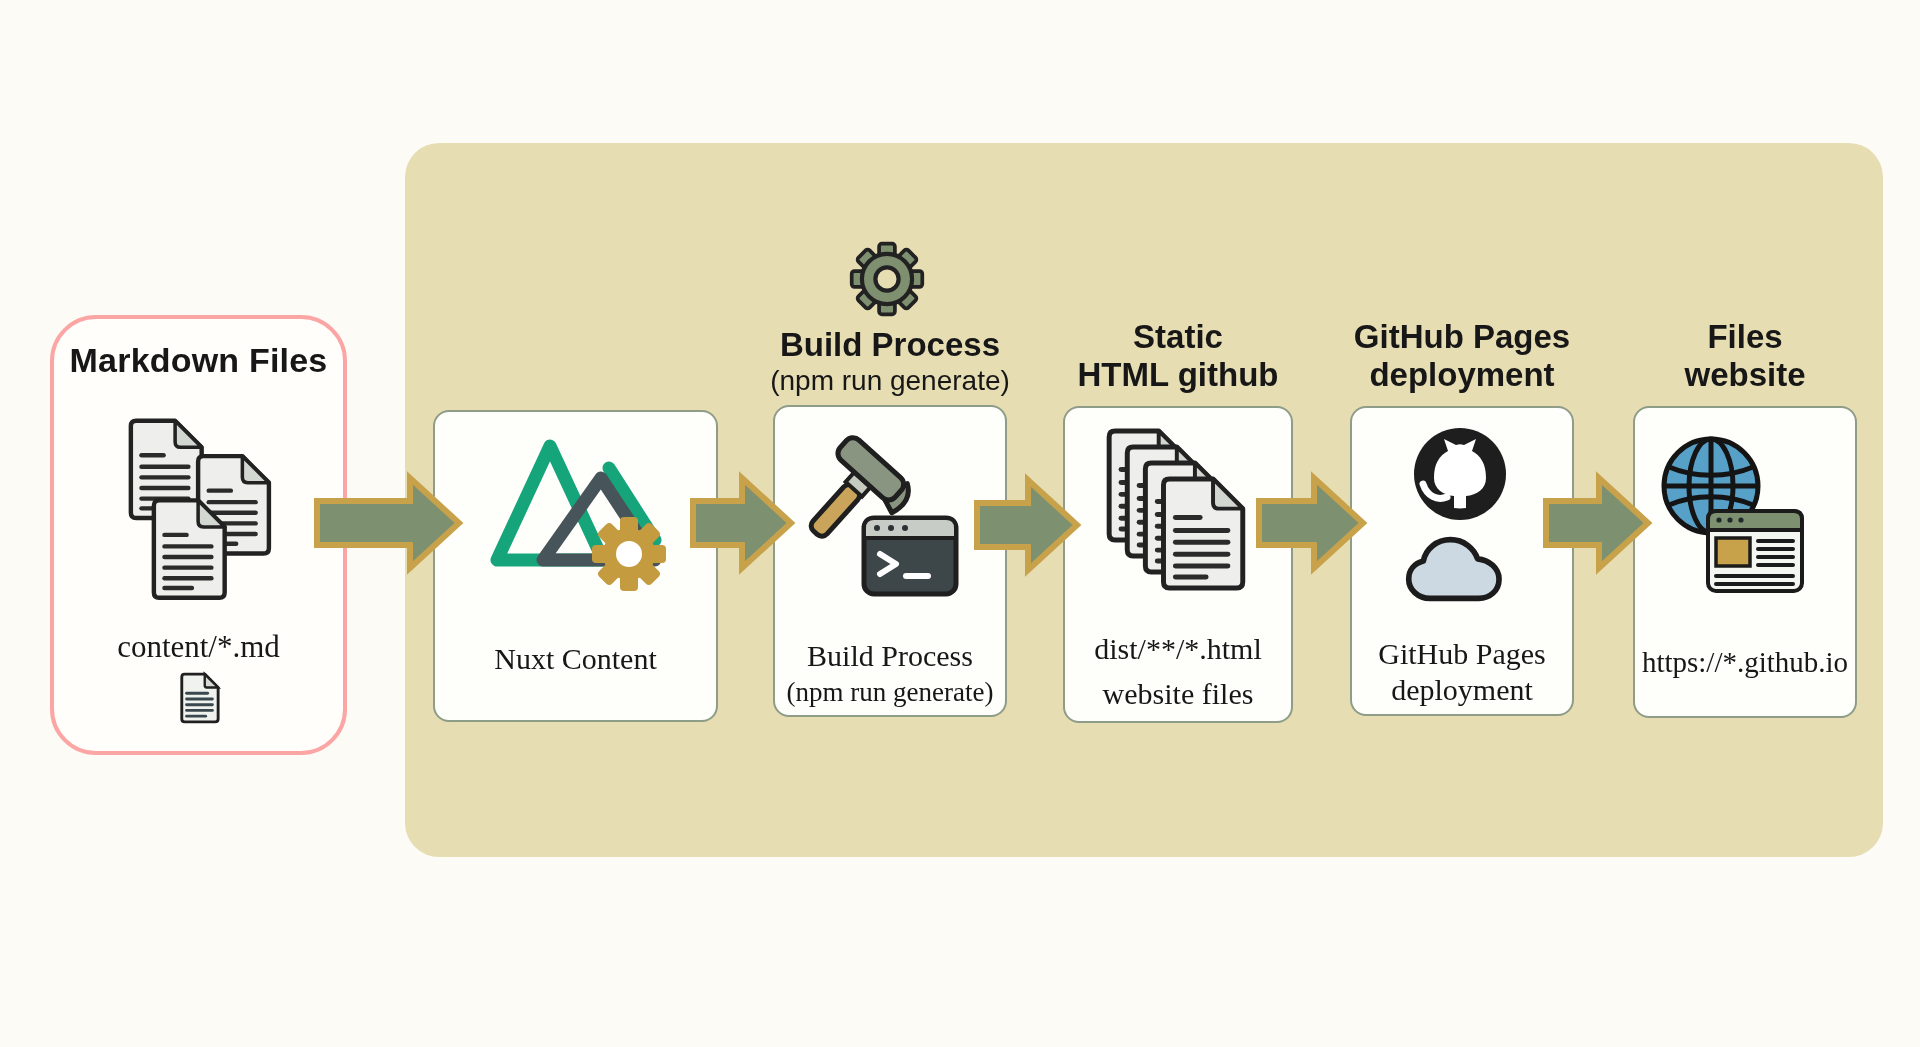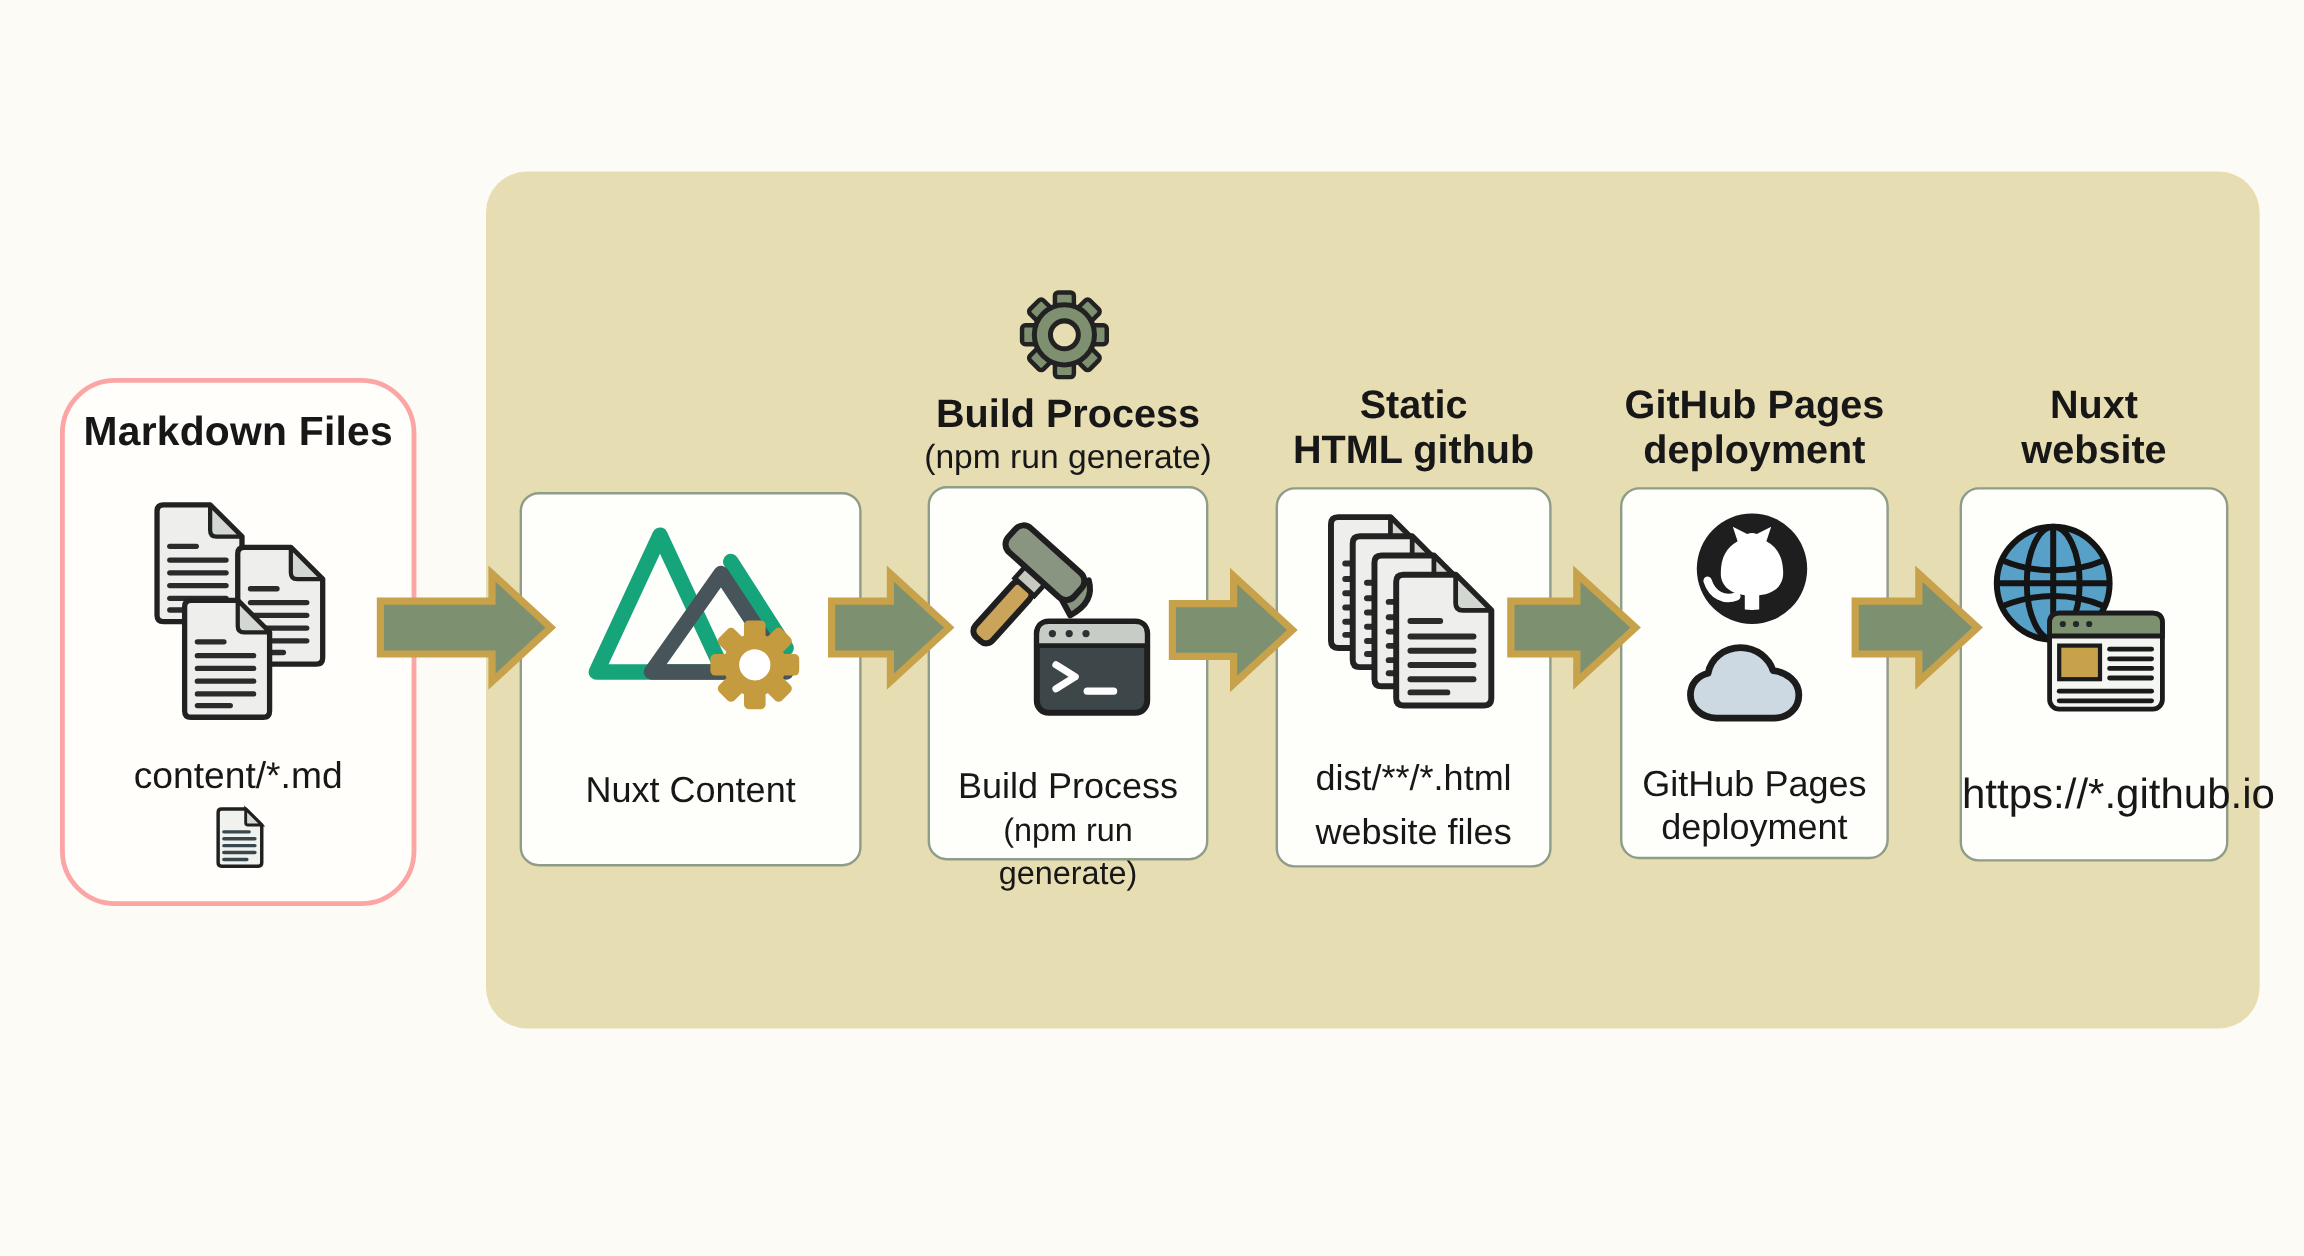--- a/index.html
+++ b/index.html
@@ -34,23 +34,23 @@
   .box-build {left:773px;top:405px;width:234px;height:312px;}
   .box-static{left:1063px;top:406px;width:230px;height:317px;}
   .box-github{left:1350px;top:406px;width:224px;height:310px;}
   .box-live  {left:1633px;top:406px;width:224px;height:312px;}
 
   .ctext{left:0;right:0;text-align:center;position:absolute;}
   .box-title{font-size:34px;font-weight:bold;letter-spacing:.2px;}
   .hdr{width:320px;text-align:center;position:absolute;}
   .hdr1{font-size:33px;font-weight:bold;line-height:38px;}
   .hdr2{font-size:28px;font-weight:normal;line-height:34px;}
-  .lbl{font-size:30px;font-weight:normal;line-height:36px;}
+  .lbl{font-size:30px;font-weight:normal;line-height:36px;font-family:Liberation Serif, serif;}
   .lbl-sm{font-size:27px;}
-  .lbl-live{font-size:35px;}
+  .lbl-live{font-size:29px;}
   .path-label{font-size:31px;}
   .cx{left:50%;transform:translateX(-50%);}
 </style>
 </head>
 <body>
 
 <svg width="0" height="0" style="position:absolute" aria-hidden="true">
   <defs>
     <g id="pgdef">
       <path d="M13,5 H57 L87,35 V109 Q87,115 81,115 H13 Q7,115 7,109 V11 Q7,5 13,5 Z" fill="#eeefec" stroke="#222222" stroke-width="5" stroke-linejoin="round"></path>
@@ -178,21 +178,21 @@
   </svg>
   <svg class="abs" style="left:52px;top:126px" width="102" height="70" viewBox="0 0 90 62">
     <path d="M23,57 C12,57 4,49 4,40 C4,32 9,26 17,24 C19,13 29,5 41,5 C53,5 62,13 65,22
              C75,23 84,30 84,40 C84,50 76,57 66,57 Z" fill="#ccd9e2" stroke="#1c1c1c" stroke-width="5" stroke-linejoin="round"></path>
   </svg>
   <div class="ctext lbl" style="top:228px">GitHub Pages</div>
   <div class="ctext lbl" style="top:264px">deployment</div>
 </div>
 
 <div class="abs hdr" style="left:1585px;top:318px">
-  <div class="hdr1">Nuxt</div>
+  <div class="hdr1">Files</div>
   <div class="hdr1">website</div>
 </div>
 
 <div class="abs step-box box-live">
   <svg class="abs" style="left:24px;top:26px" width="104" height="104" viewBox="0 0 104 104">
     <circle cx="52" cy="52" r="47" fill="#57a0c7" stroke="#141414" stroke-width="5"></circle>
     <ellipse cx="52" cy="52" rx="22" ry="47" fill="none" stroke="#141414" stroke-width="5"></ellipse>
     <line x1="52" y1="5" x2="52" y2="99" stroke="#141414" stroke-width="5"></line>
     <path d="M10,33 C36,44 68,44 94,33" fill="none" stroke="#141414" stroke-width="5"></path>
     <line x1="5" y1="52" x2="99" y2="52" stroke="#141414" stroke-width="5"></line>

